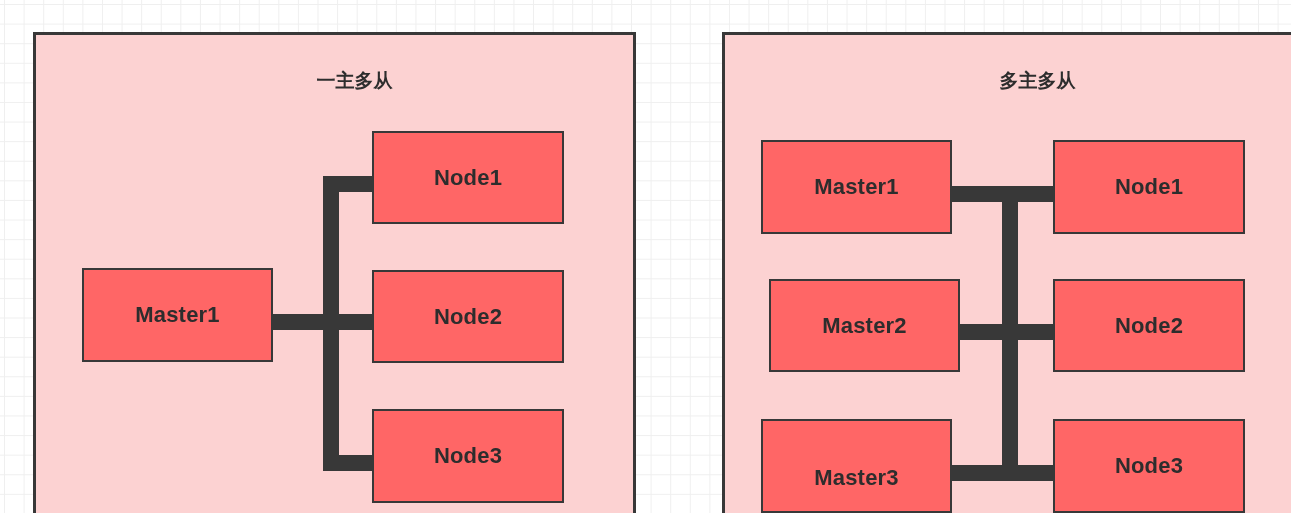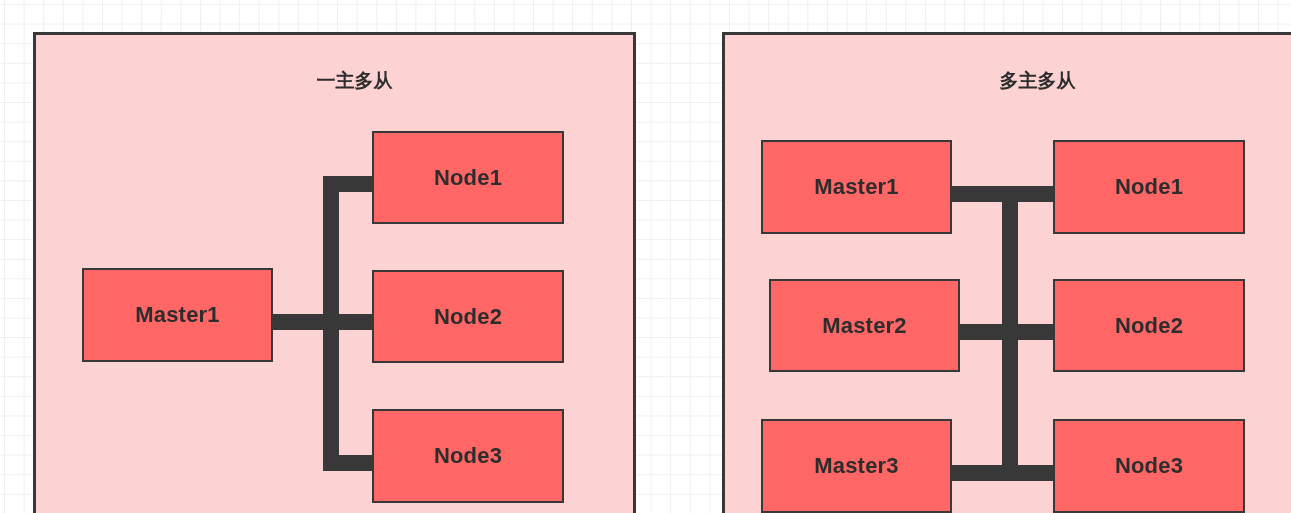--- a/index.html
+++ b/index.html
@@ -65,21 +65,21 @@
   .lp-node2  {left:332px; top:231px; width:192px; height:93px;}
   .lp-node3  {left:332px; top:370px; width:192px; height:94px;}
   .lp-line-master {left:233px; top:275px; width:99px;}
   .lp-trunk       {left:283px; top:137px; height:281px;}
   .lp-stub-node1  {left:283px; top:137px; width:49px;}
   .lp-stub-node3  {left:283px; top:416px; width:49px;}
 
   
   .rp-master1 {left:32px;  top:101px; width:191px; height:94px;}
   .rp-master2 {left:40px;  top:240px; width:191px; height:93px;}
-  .rp-master3 {left:32px;  top:380px; width:191px; height:94px;}
+  .rp-master3 {left:32px;  top:380px; width:191px; height:94px;align-items:flex-end;}
   .rp-node1   {left:324px; top:101px; width:192px; height:94px;}
   .rp-node2   {left:324px; top:240px; width:192px; height:93px;}
   .rp-node3   {left:324px; top:380px; width:192px; height:94px;}
   .rp-line1 {left:223px; top:147px; width:101px;}
   .rp-line2 {left:223px; top:285px; width:101px;}
   .rp-line3 {left:223px; top:426px; width:101px;}
   .rp-trunk {left:273px; top:147px; height:281px;}
 </style>
 </head>
 <body>

